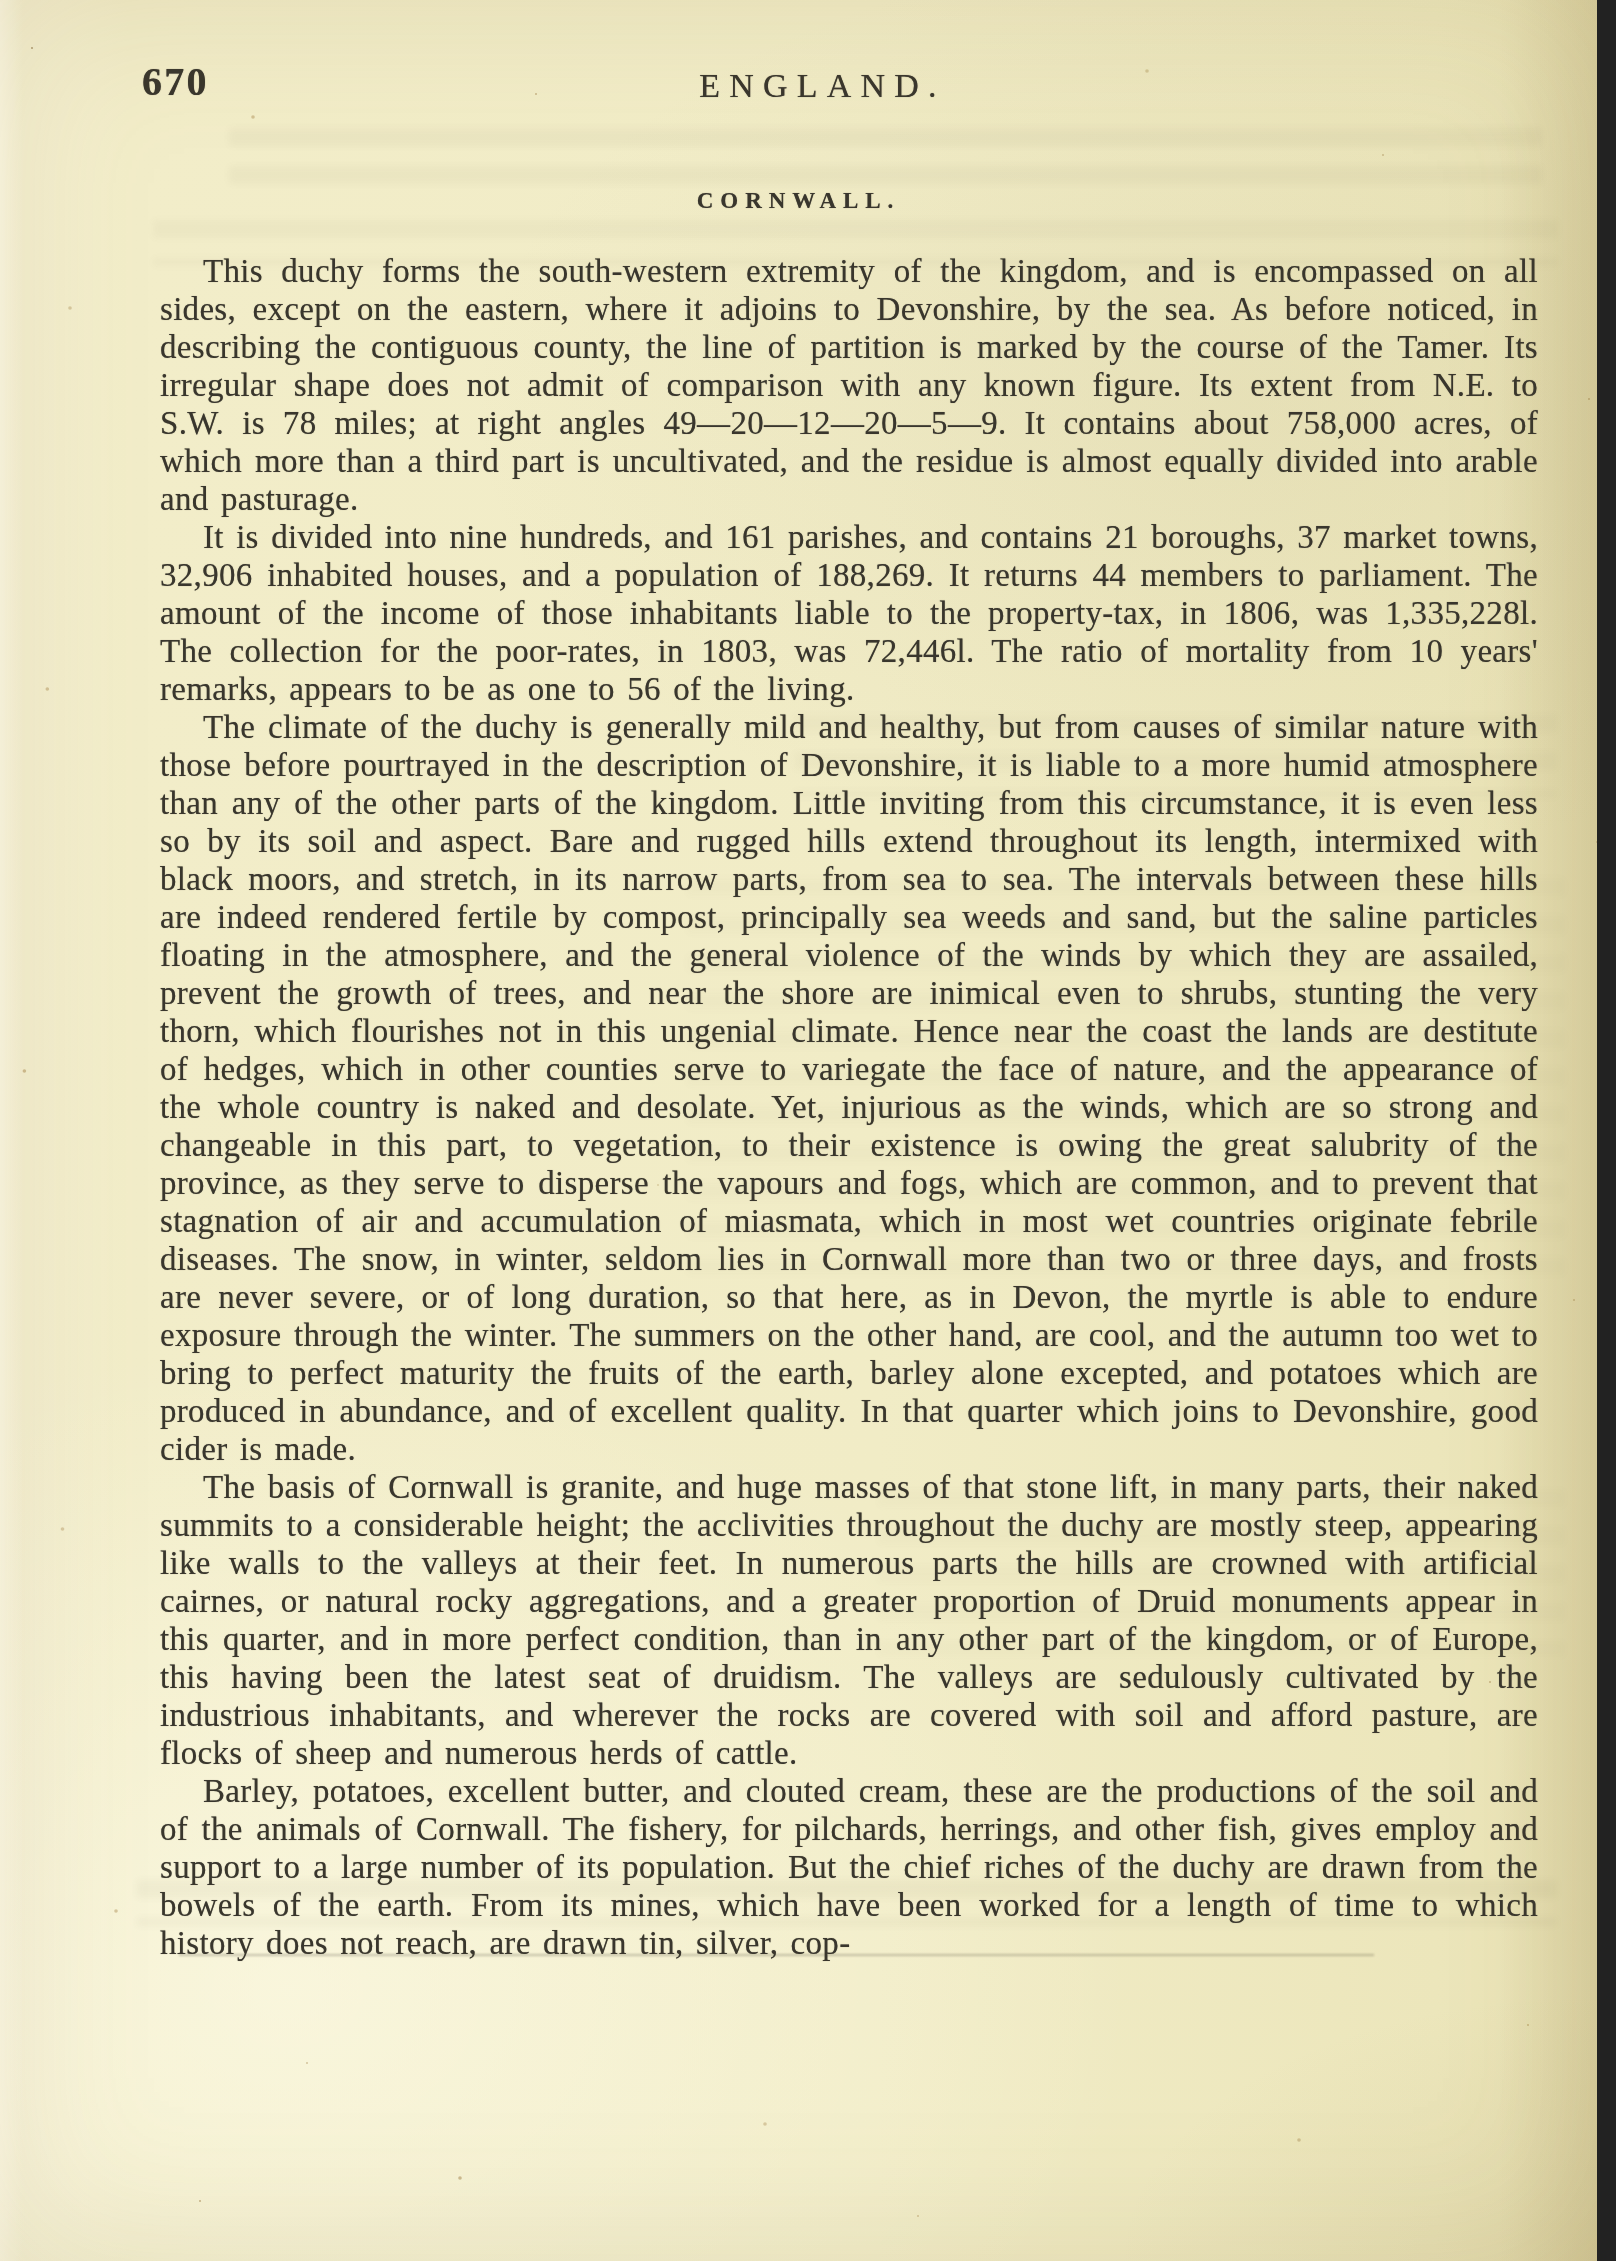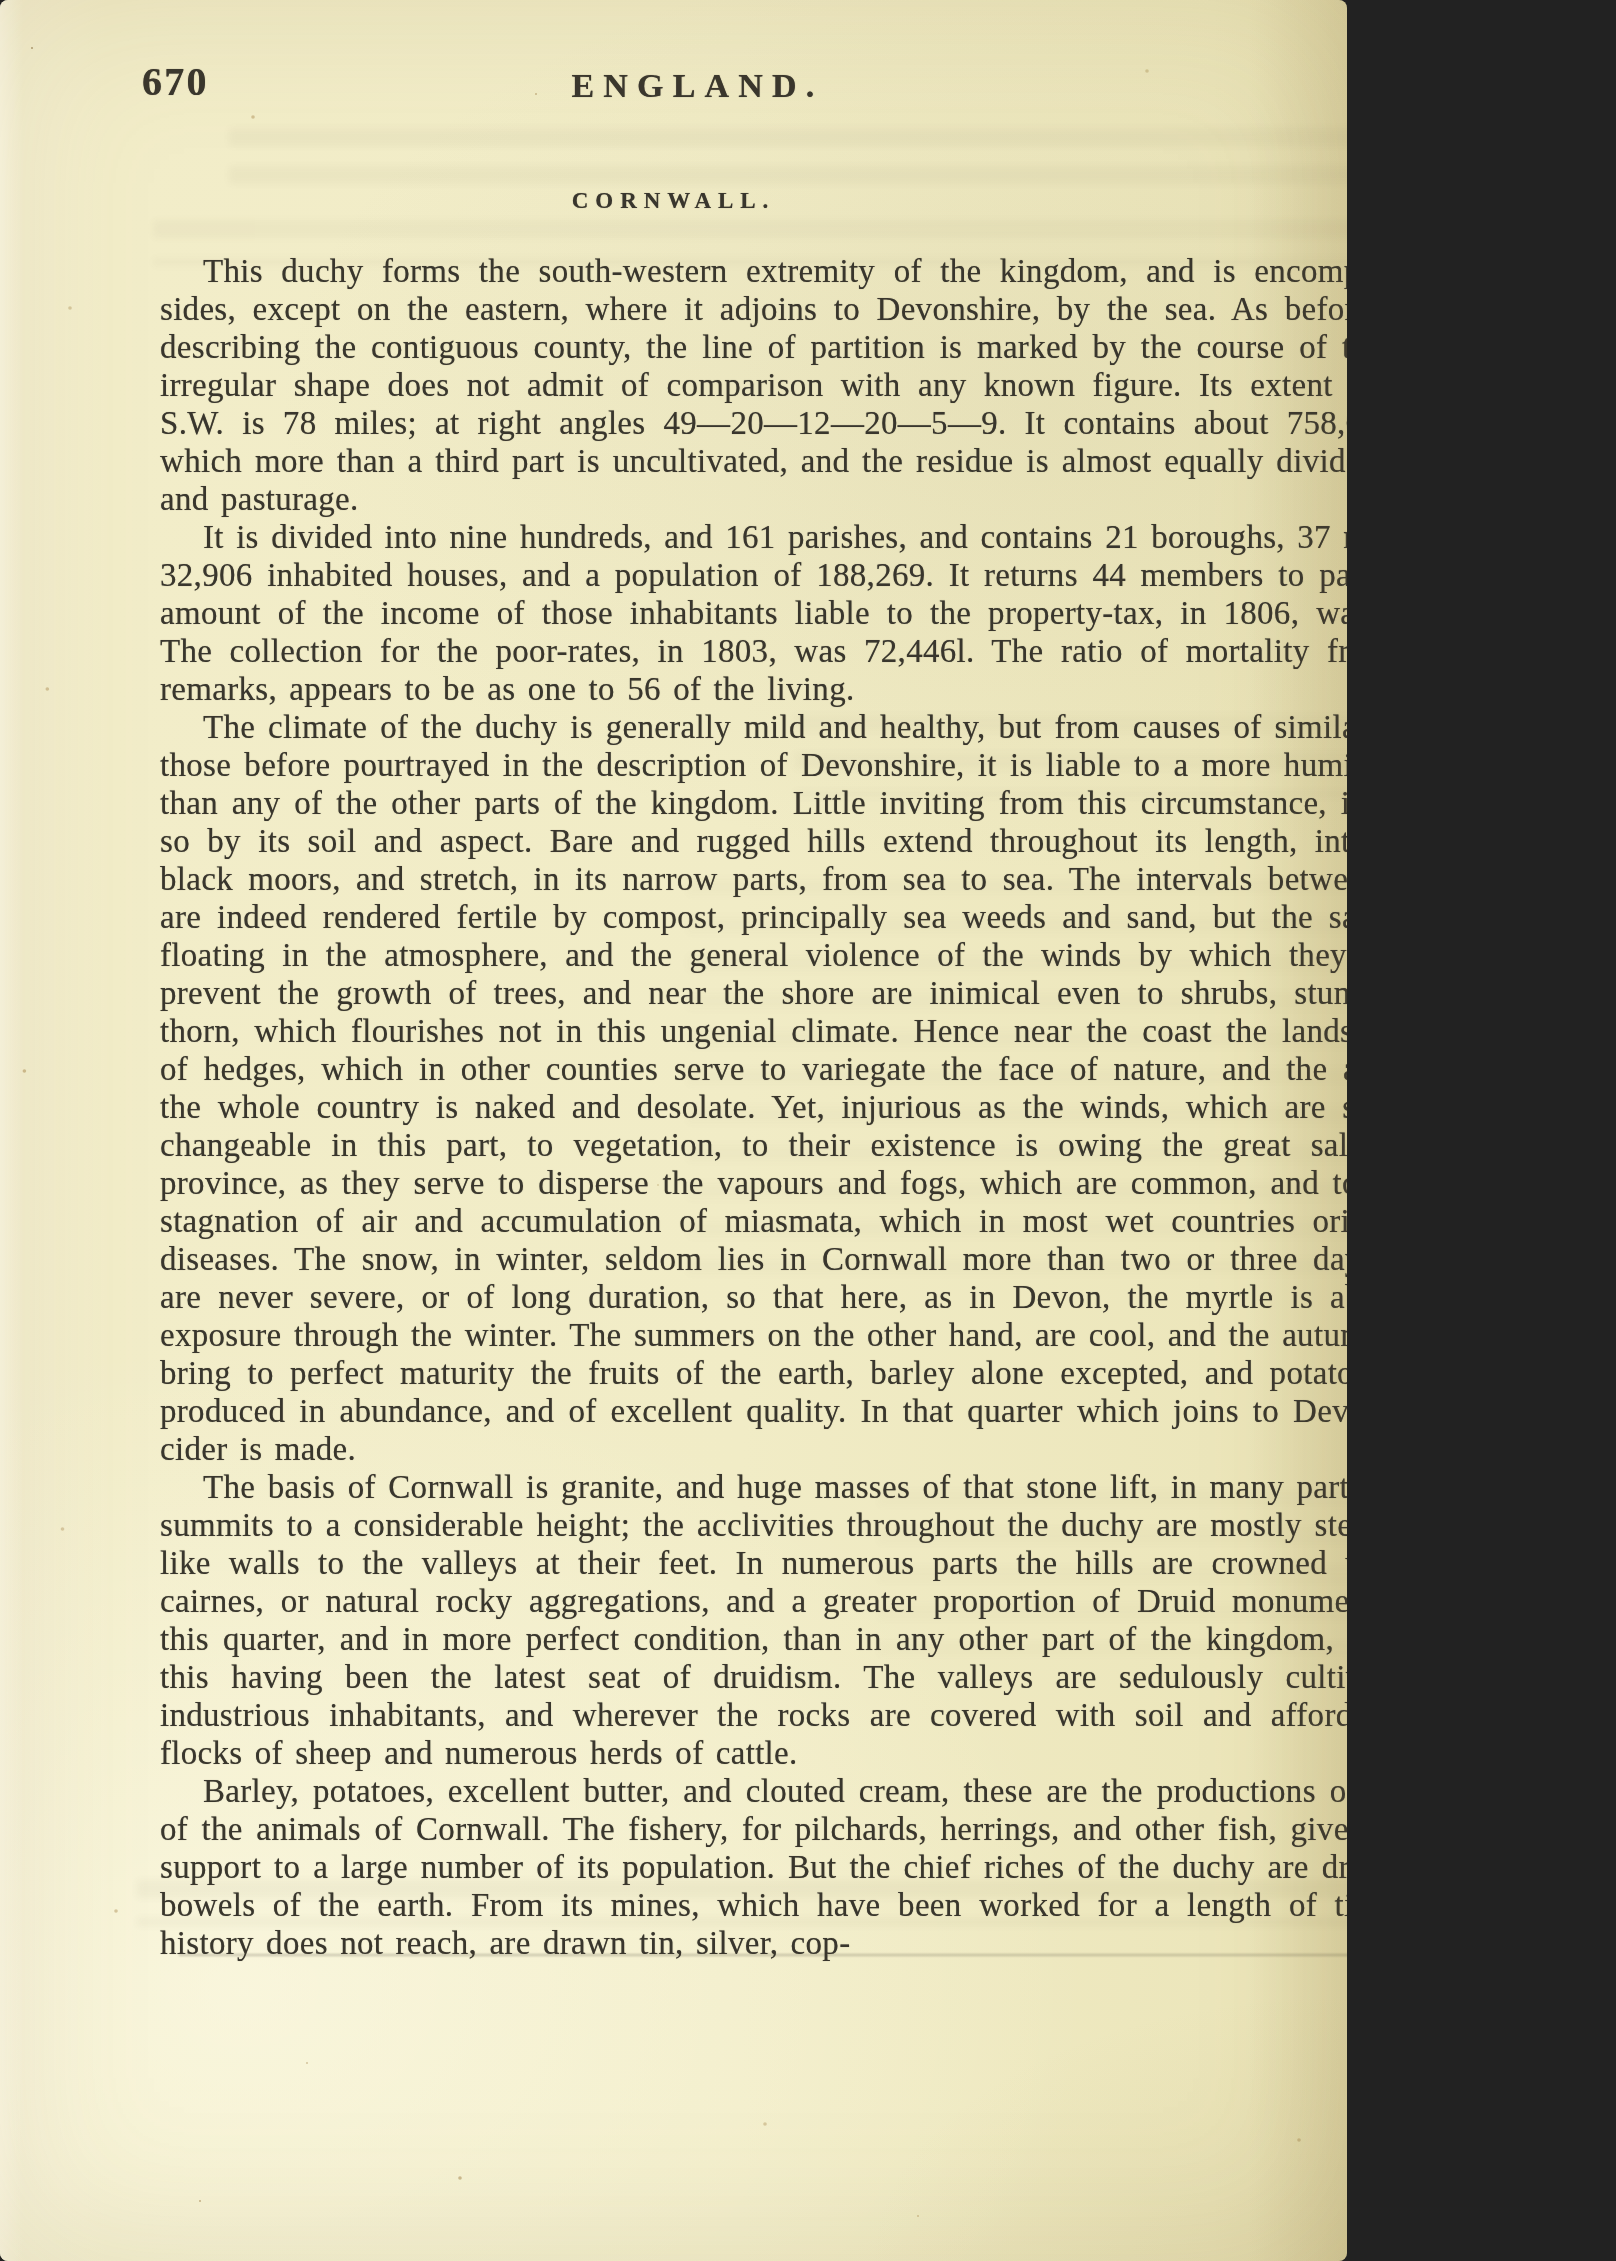--- a/index.html
+++ b/index.html
@@ -1,29 +1,28 @@
 <!DOCTYPE html>
 <html style="font-size:12.2px"><head>
 <meta charset="utf-8">
 <style>
   html, body { margin: 0; padding: 0; background: #222; }
 
   .page {
     position: relative;
-    width: 1347px;
+    width: 1597px;
     height: 2261px;
     overflow: hidden;
     font-family: "Liberation Serif", "DejaVu Serif", serif;
     color: #39362d;
     background:
       radial-gradient(1145px 687px at 78% 18%, rgba(175,165,125,0.12), transparent 68%),
       radial-gradient(1298px 992px at 18% 88%, rgba(255,253,236,0.55), transparent 65%),
       radial-gradient(687px 382px at 100% 100%, rgba(160,140,85,0.12), transparent 70%),
       linear-gradient(90deg, #f6f1d3 0%, #f2edc9 8%, #f1ecc6 55%, #ece6bb 90%, #e8e1b3 100%);
-    border-radius: 8px;
   }
 
   
   .vignette {
     position: absolute; inset: 0; pointer-events: none;
     box-shadow: inset 0 0 153px rgba(150,130,70,0.18);
   }
 
   
   .left-sliver {
@@ -39,21 +38,21 @@
 
   .page-number {
     position: absolute; left: 142px; top: 58px;
     font-size: 40px; font-weight: bold; letter-spacing: 2.3px;
     text-shadow: 0 0 0.8px rgba(45,42,35,0.7);
   }
 
   .running-title {
     position: absolute; left: 0; right: 0; top: 67px;
     text-align: center;
-    font-size: 34px; font-weight: bold; letter-spacing: 9.2px;
+    font-size: 34px; font-weight: normal; letter-spacing: 9.2px;
     text-shadow: 0 0 0.8px rgba(45,42,35,0.7);
     padding-left: 48px;
   }
 
   .section-heading {
     position: absolute; left: 0; right: 0; top: 188px;
     text-align: center;
     font-size: 23px; font-weight: bold; letter-spacing: 6.9px;
     text-shadow: 0 0 0.8px rgba(45,42,35,0.6);
   }

